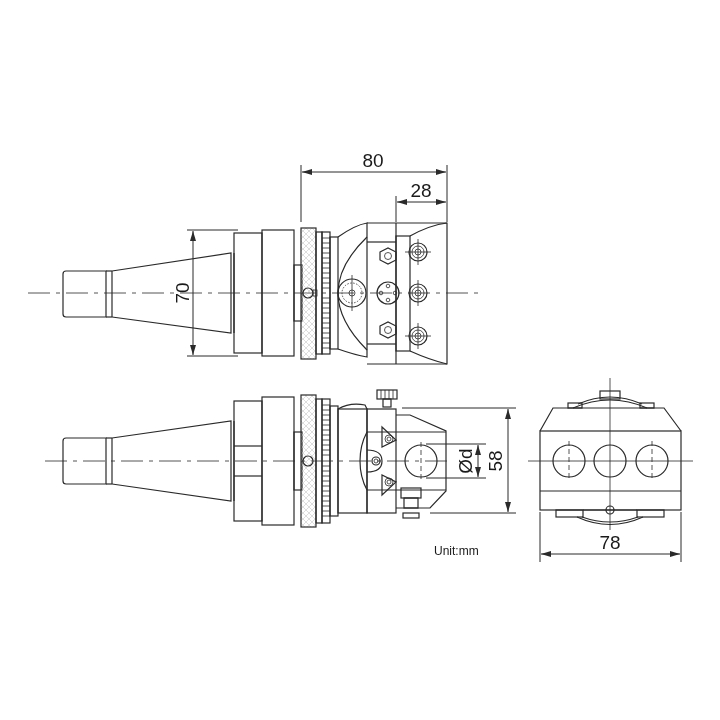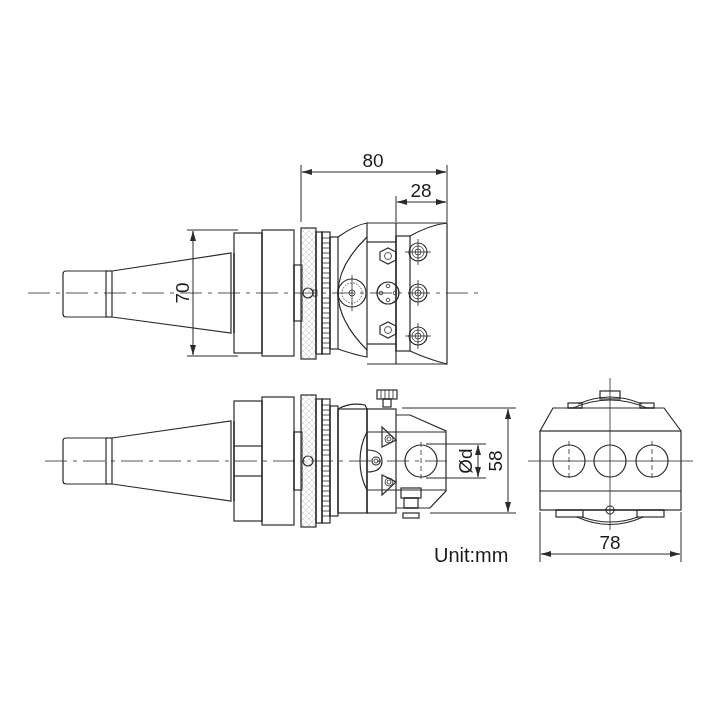--- a/index.html
+++ b/index.html
@@ -4,21 +4,21 @@
 <style>
   html, body { margin: 0; padding: 0; background: #ffffff; }
   body { width: 720px; height: 720px; overflow: hidden; position: relative; font-family: "Liberation Sans", sans-serif; }
   #drawing { position: absolute; left: 0; top: 0; width: 720px; height: 720px; }
   .ln { stroke: #2a2a2a; stroke-width: 1.2; fill: none; }
   .thin { stroke: #2a2a2a; stroke-width: 0.8; fill: none; }
   .ctr { stroke: #555; stroke-width: 1; stroke-dasharray: 22 6 4 6; fill: none; }
   .dim { stroke: #2a2a2a; stroke-width: 1; fill: none; }
   .hatch { fill: url(#xhatch); stroke: #2a2a2a; stroke-width: 1.2; }
   .dimtext { font-family: "Liberation Sans", sans-serif; font-size: 19px; fill: #1a1a1a; }
-  .unit { position: absolute; left: 434px; top: 544px; font-size: 20px; color: #1a1a1a; font-family: "Liberation Sans", sans-serif; }
+  .unit { position: absolute; left: 434px; top: 544px; font-size: 12px; color: #1a1a1a; font-family: "Liberation Sans", sans-serif; }
 </style>
 </head>
 <body>
 
 <svg id="drawing" viewBox="0 0 720 720" xmlns="http://www.w3.org/2000/svg">
   <defs>
     <pattern id="xhatch" width="6" height="6" patternUnits="userSpaceOnUse">
       <path d="M0 0 L6 6 M6 0 L0 6" stroke="#c8c8c8" stroke-width="0.6"></path>
     </pattern>
     <marker id="arr" markerWidth="10" markerHeight="6" refX="10" refY="3" orient="auto-start-reverse" markerUnits="userSpaceOnUse">

